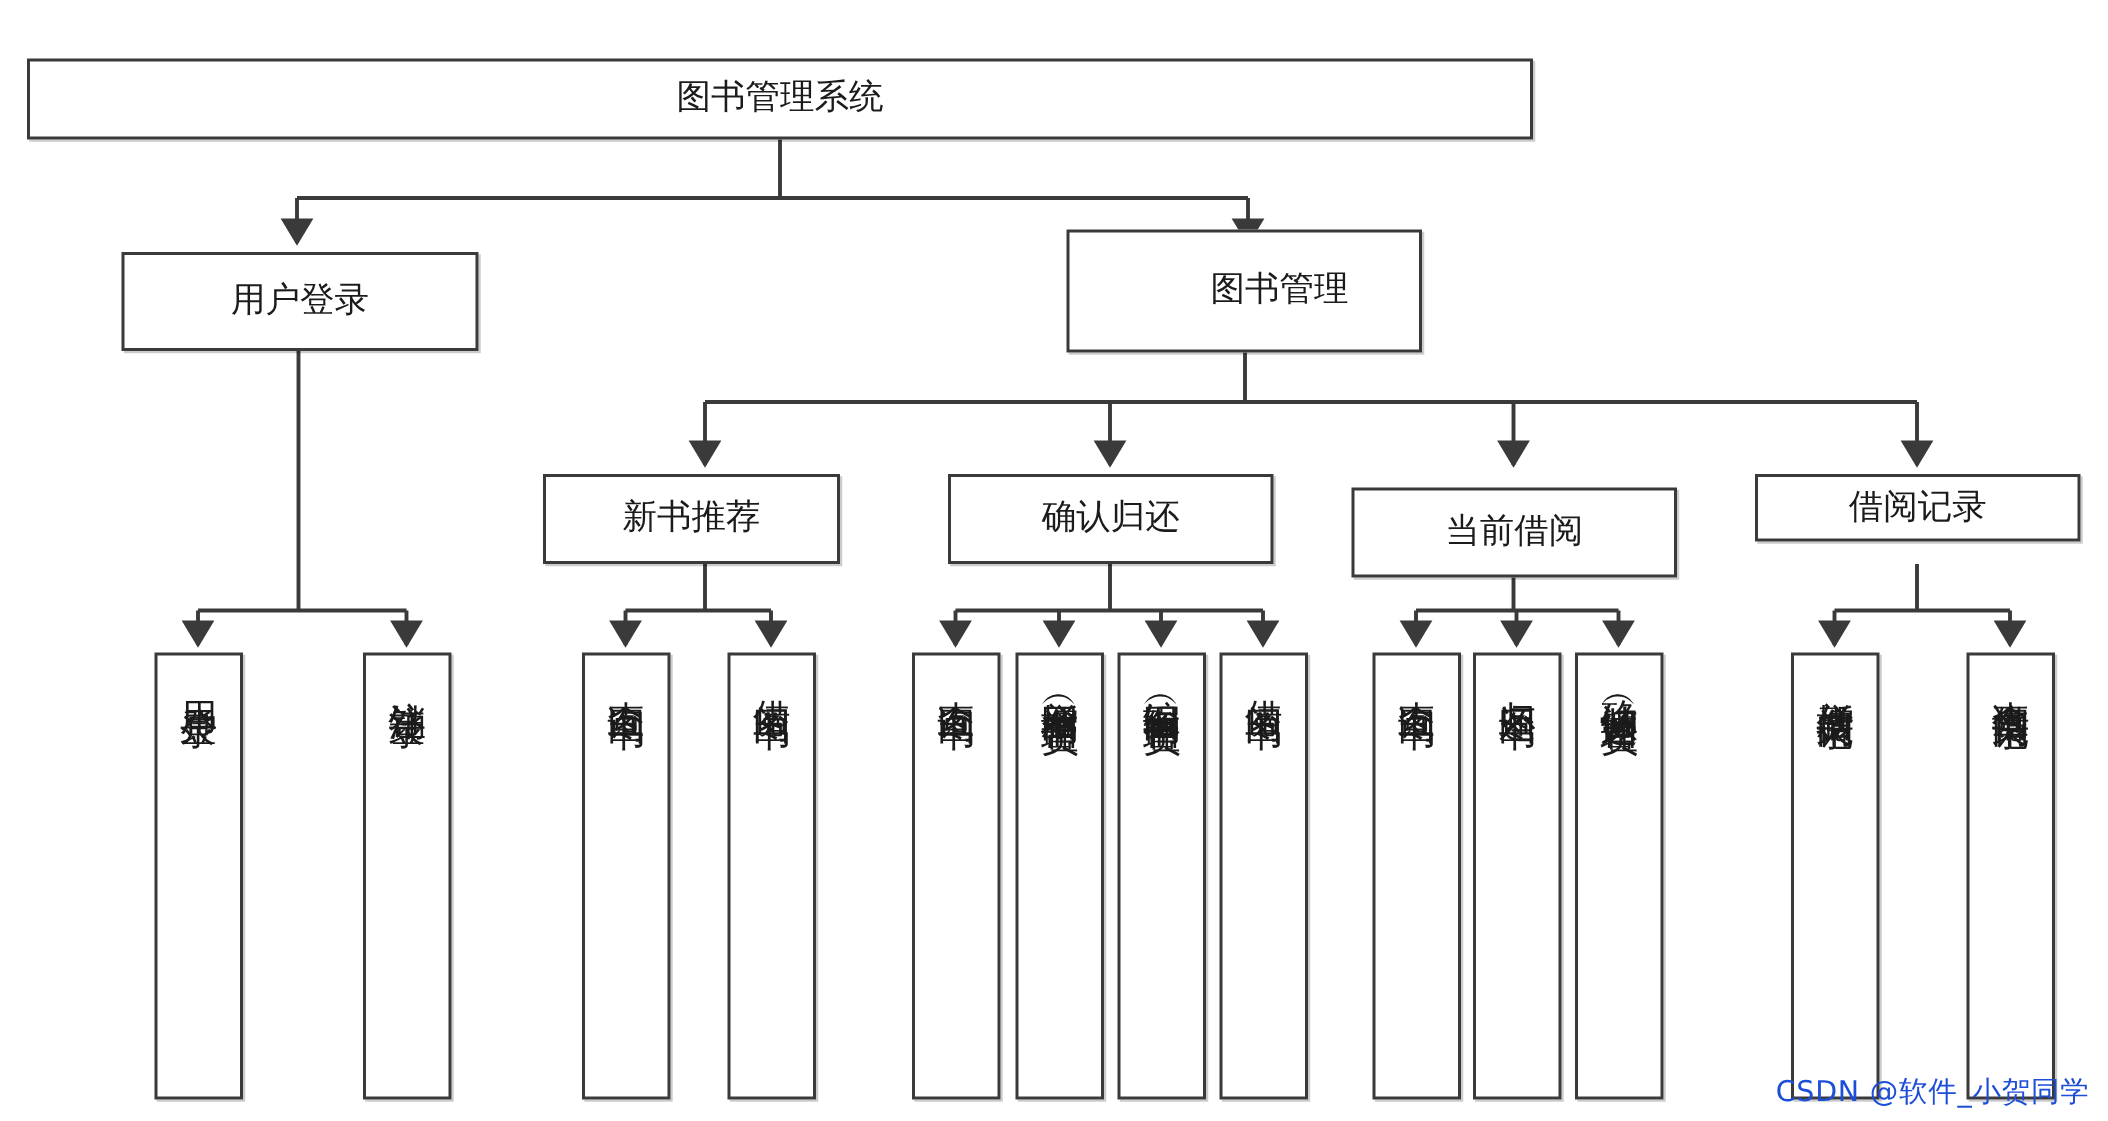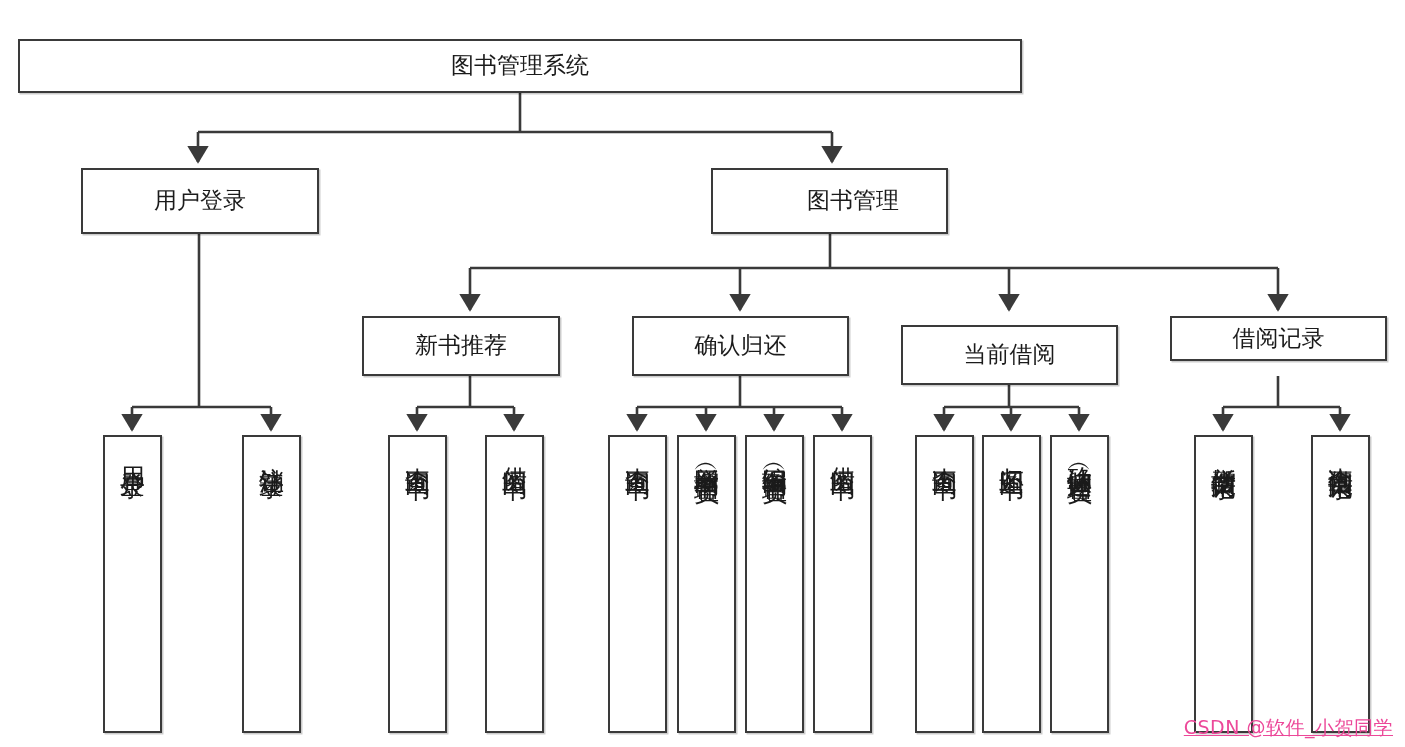--- a/index.html
+++ b/index.html
@@ -56,25 +56,24 @@
     line-height: 1;
   }
   .v-node.tall-label .node-label {
     letter-spacing: 2px;
   }
   .watermark {
     position: absolute;
     right: 12px;
     bottom: 6px;
     font-size: 19px;
-    color: #ec4899;
+    color: #1d4ed8;
     letter-spacing: 0.5px;
     white-space: nowrap;
     pointer-events: none;
-    text-decoration: underline;
   }
 </style>
 </head>
 <body>
 
 <div id="canvas">
 
   <svg id="edges" viewBox="0 0 1405 747" xmlns="http://www.w3.org/2000/svg">
     <defs>
       <marker id="arrow" viewBox="0 0 10 12" refX="9" refY="6" markerWidth="7" markerHeight="9" orient="auto-start-reverse">
@@ -126,21 +125,21 @@
     </g>
   </svg>
 
   <div class="node h-node" style="left:18px; top:10px; width:1004px; height:54px;margin-top:29px;">
     <span class="node-label">图书管理系统</span>
   </div>
 
   <div class="node h-node" style="left:81px; top:168px; width:238px; height:66px;">
     <span class="node-label">用户登录</span>
   </div>
-  <div class="node h-node" style="left:711px; top:168px; width:237px; height:66px;padding-left:47px;">
+  <div class="node h-node" style="left:711px; top:153px; width:237px; height:82px;padding-left:47px;">
     <span class="node-label">图书管理</span>
   </div>
 
   <div class="node h-node" style="left:362px; top:316px; width:198px; height:60px;">
     <span class="node-label">新书推荐</span>
   </div>
   <div class="node h-node" style="left:632px; top:316px; width:217px; height:60px;">
     <span class="node-label">确认归还</span>
   </div>
   <div class="node h-node" style="left:901px; top:325px; width:217px; height:60px;">

